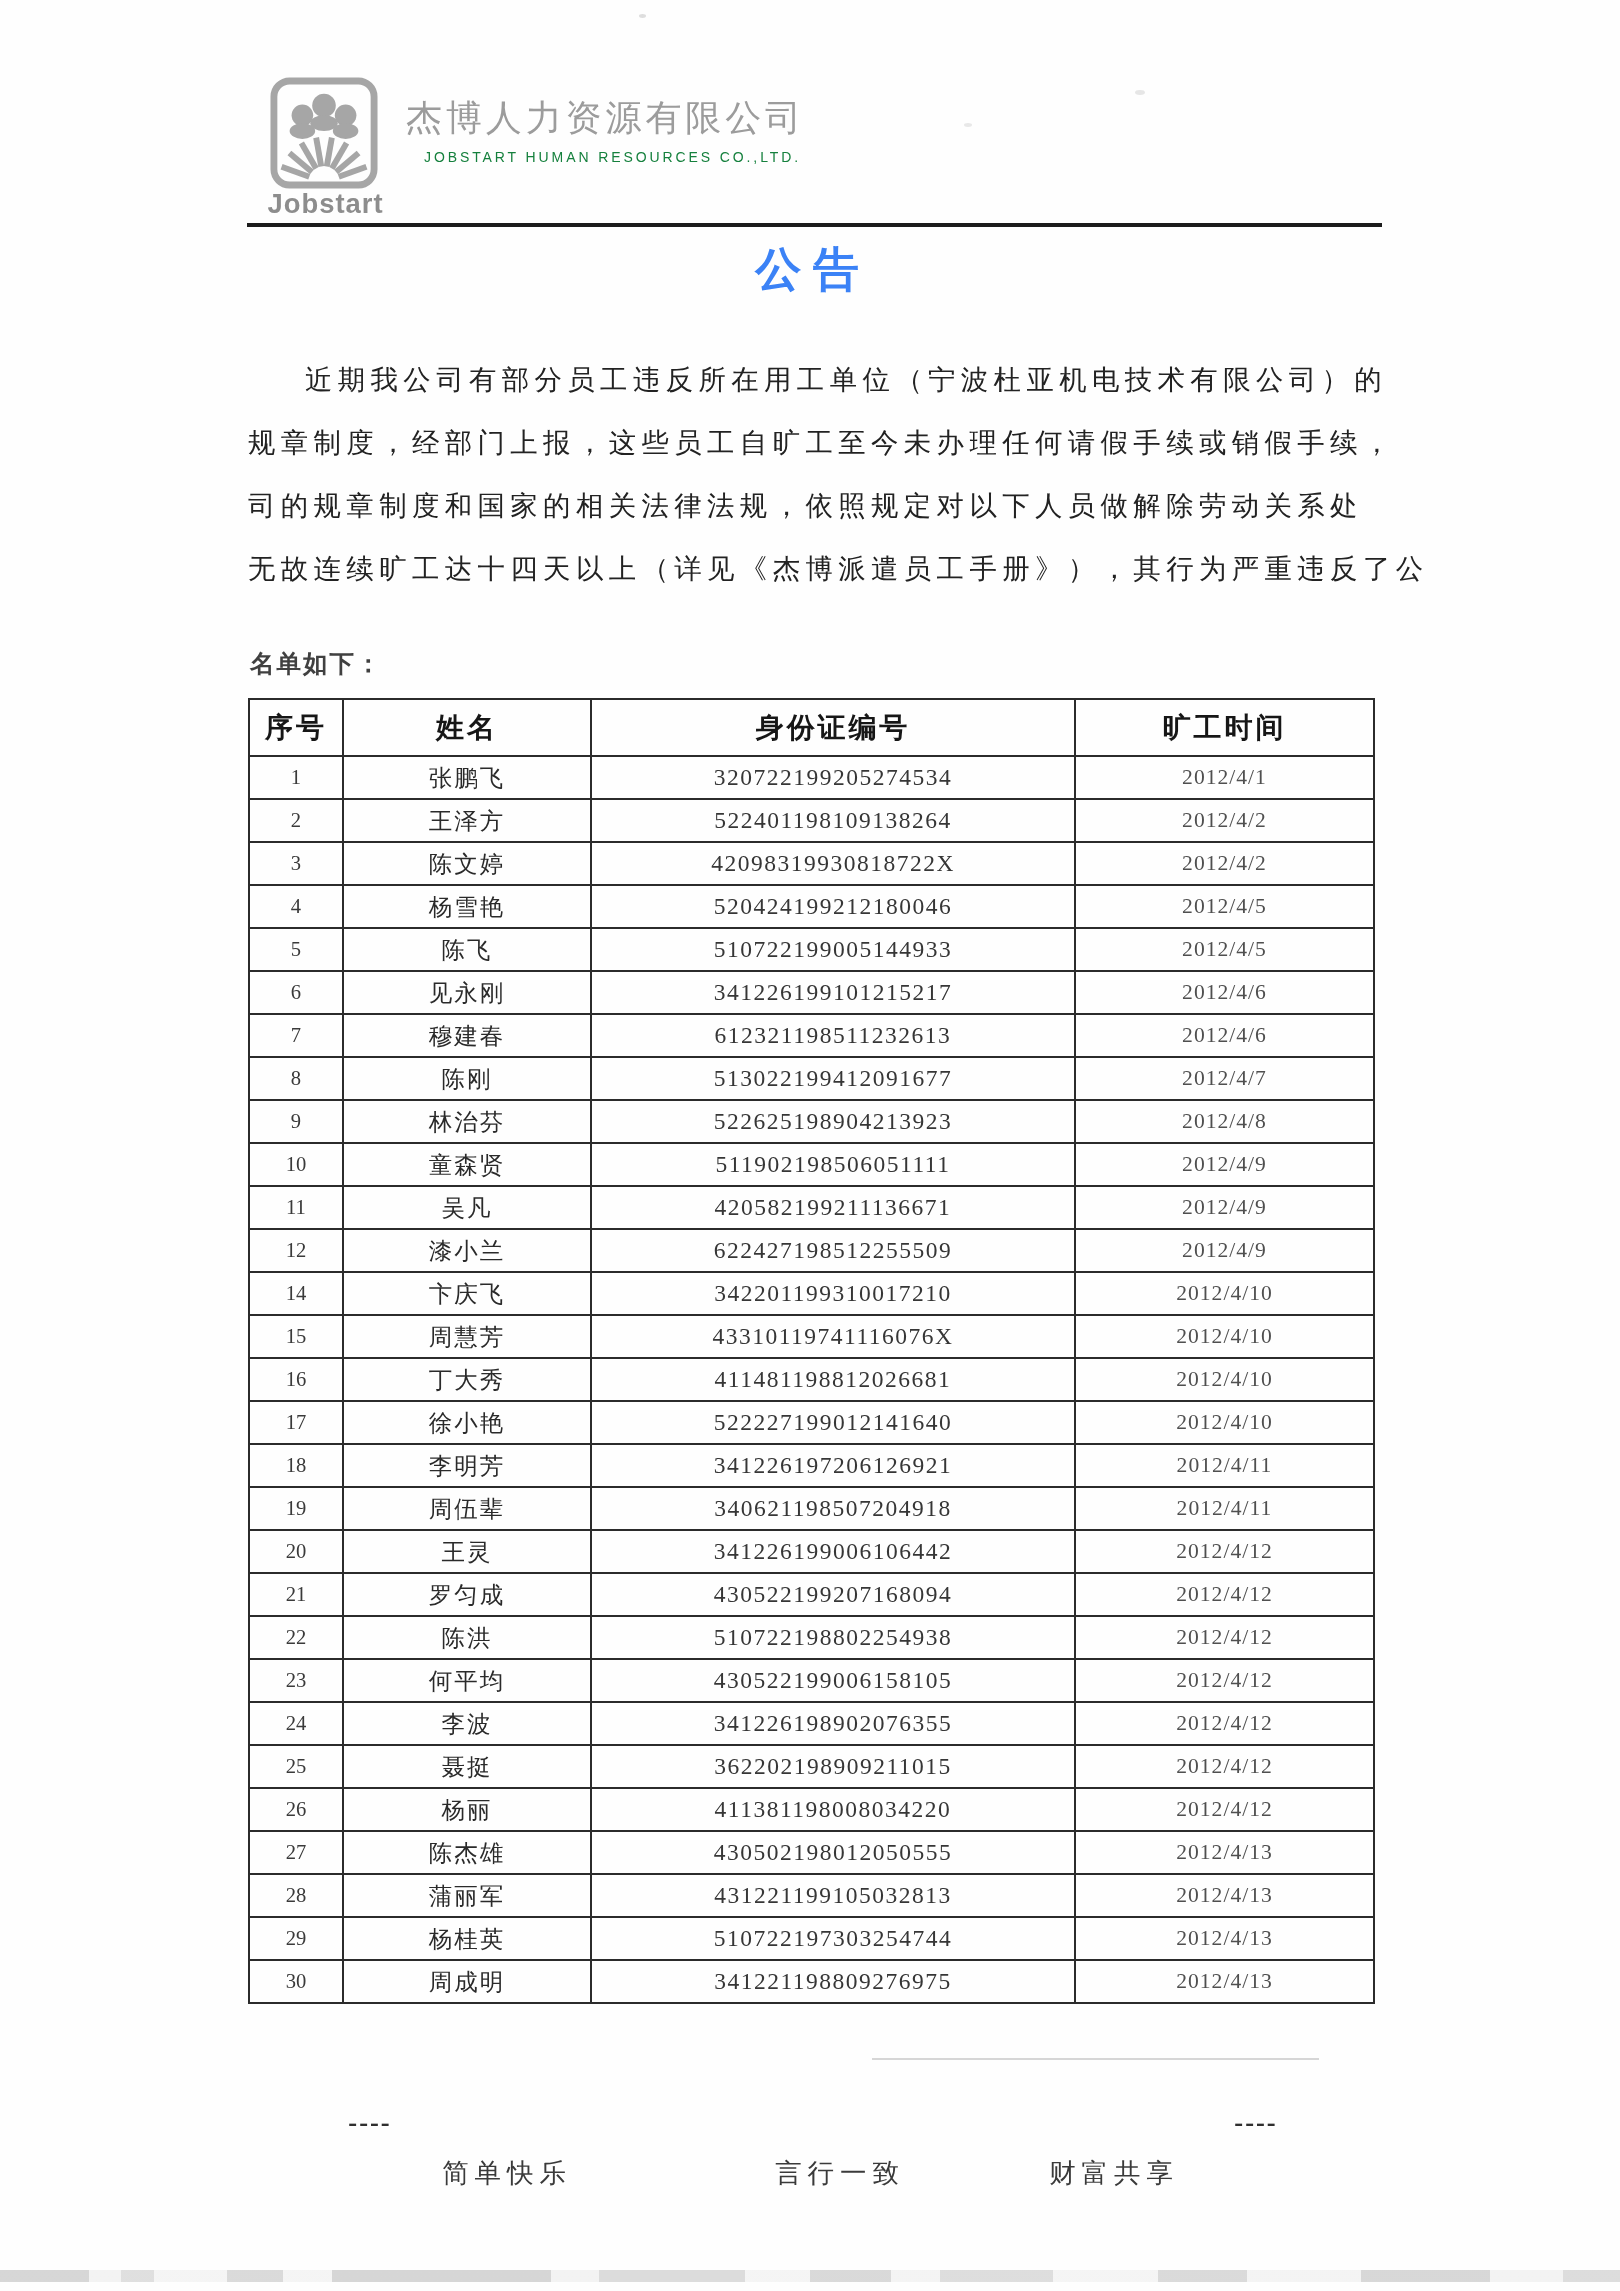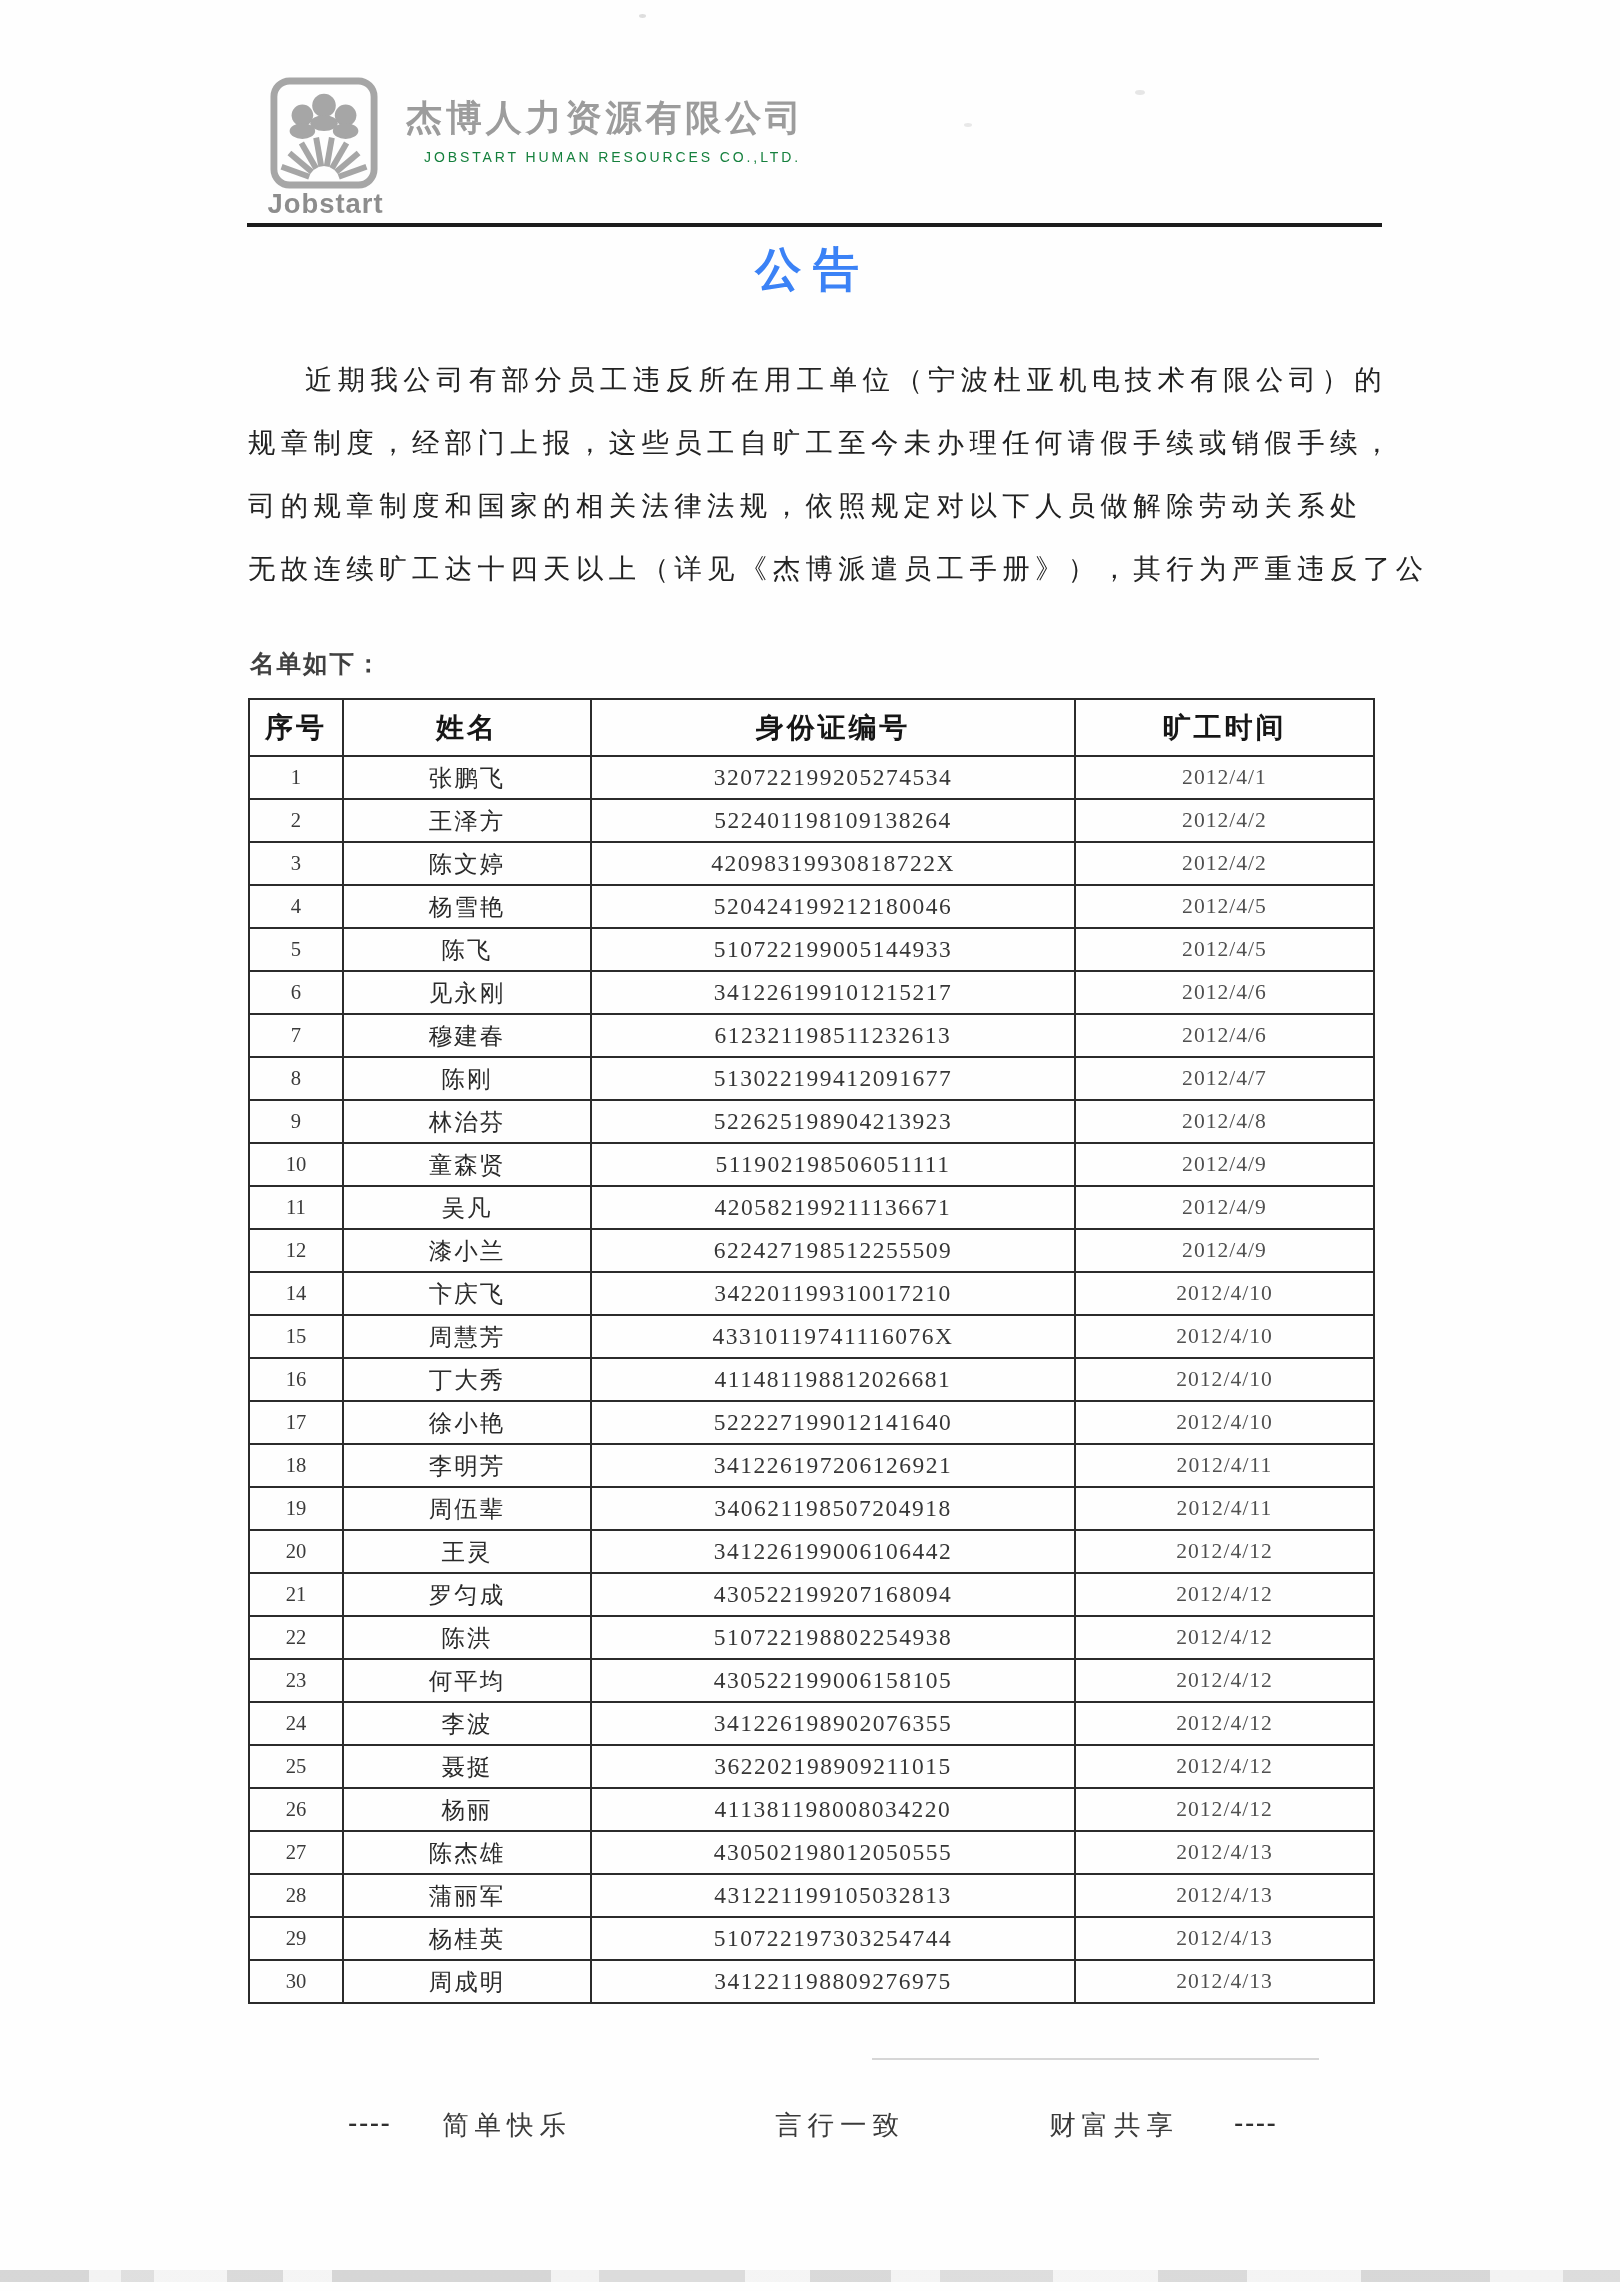--- a/index.html
+++ b/index.html
@@ -5,21 +5,21 @@
   html,body{margin:0;padding:0;}
   body{background:#ffffff; font-family:"Liberation Serif","DejaVu Serif",serif;}
   .page{position:relative; width:1620px; height:2292px; background:#fefefe; overflow:hidden;}
 
   
   .logo-icon{position:absolute; left:269px; top:76px; width:110px; height:114px;}
   .logo-word{position:absolute; left:257px; top:188px; width:137px; text-align:center;
              font-family:"Liberation Sans","DejaVu Sans",sans-serif; font-weight:bold;
              font-size:27.4px; color:#8d8d8d; letter-spacing:1px;}
   .company-cn{position:absolute; left:406px; top:94px; font-size:36px; color:#9c9c9c;
-              letter-spacing:3.9px; font-weight:bold; font-family:"Liberation Sans","DejaVu Sans",sans-serif;}
+              letter-spacing:3.9px; font-weight:normal; font-family:"Liberation Sans","DejaVu Sans",sans-serif;}
   .company-en{position:absolute; left:424px; top:149px; font-size:14px; color:#15803d;
               letter-spacing:2.9px; font-family:"Liberation Sans","DejaVu Sans",sans-serif;}
   .head-rule{position:absolute; left:247px; top:223px; width:1135px; height:3.9px; background:#1c1c1c;}
 
   
   .doc-title{position:absolute; left:813px; top:239px; transform:translateX(-50%);
              font-size:46px; font-weight:bold; color:#3b82f6; letter-spacing:11.8px; white-space:nowrap;}
   .para{position:absolute; left:248px; top:349px; width:1132px; font-size:27.4px; color:#222;
         letter-spacing:5.4px;}
   .para .pline{line-height:63px; white-space:nowrap;}
@@ -38,21 +38,21 @@
   table.roster col.c2{width:484px;} table.roster col.c3{width:299px;}
   table.roster td.c0{font-size:20.6px; color:#3a3a3a;}
   table.roster td.c1{font-size:23.5px; letter-spacing:2px; color:#2a2a2a;}
   table.roster td.c2{font-size:23.5px; letter-spacing:1.5px; color:#363636;}
   table.roster td.c3{font-size:21.6px; color:#4f4f4f; letter-spacing:1px;}
 
   
   .foot{position:absolute; top:2107px; height:45px; width:100%; font-size:26.5px; color:#333;}
   .foot span{position:absolute; transform:translateX(-50%); white-space:nowrap;}
   .foot .dash{font-weight:bold; letter-spacing:2px; color:#2f2f2f;}
-  .foot .slogan{font-family:"Liberation Sans","DejaVu Sans",sans-serif; letter-spacing:5.9px; color:#3a3a3a;}
+  .foot .slogan{font-family:"Liberation Sans","DejaVu Sans",sans-serif; letter-spacing:5.9px; color:#3a3a3a;margin-top:48px;}
   .f1{left:370px;} .f2{left:507px;} .f3{left:840px;} .f4{left:1114px;} .f5{left:1256px;}
 
   
   .artifact-line{position:absolute; left:872px; top:2058px; width:447px; height:2px; background:#d6d6d6;}
   .speck{position:absolute; background:#dedede; border-radius:50%;}
   .sp1{left:639px; top:13.7px; width:6.9px; height:3.9px;}
   .sp2{left:1135px; top:90px; width:9.8px; height:4.9px; background:#e6e6e6;}
   .sp3{left:964px; top:123px; width:7.8px; height:3.9px; background:#e8e8e8;}
   .scan-band{position:absolute; left:0; top:2270px; width:1620px; height:11.8px; opacity:.85;
     background:linear-gradient(90deg,#d0d0d0 0 5.5%,#f1f1f1 5.5% 7.5%,#dadada 7.5% 9.5%,

